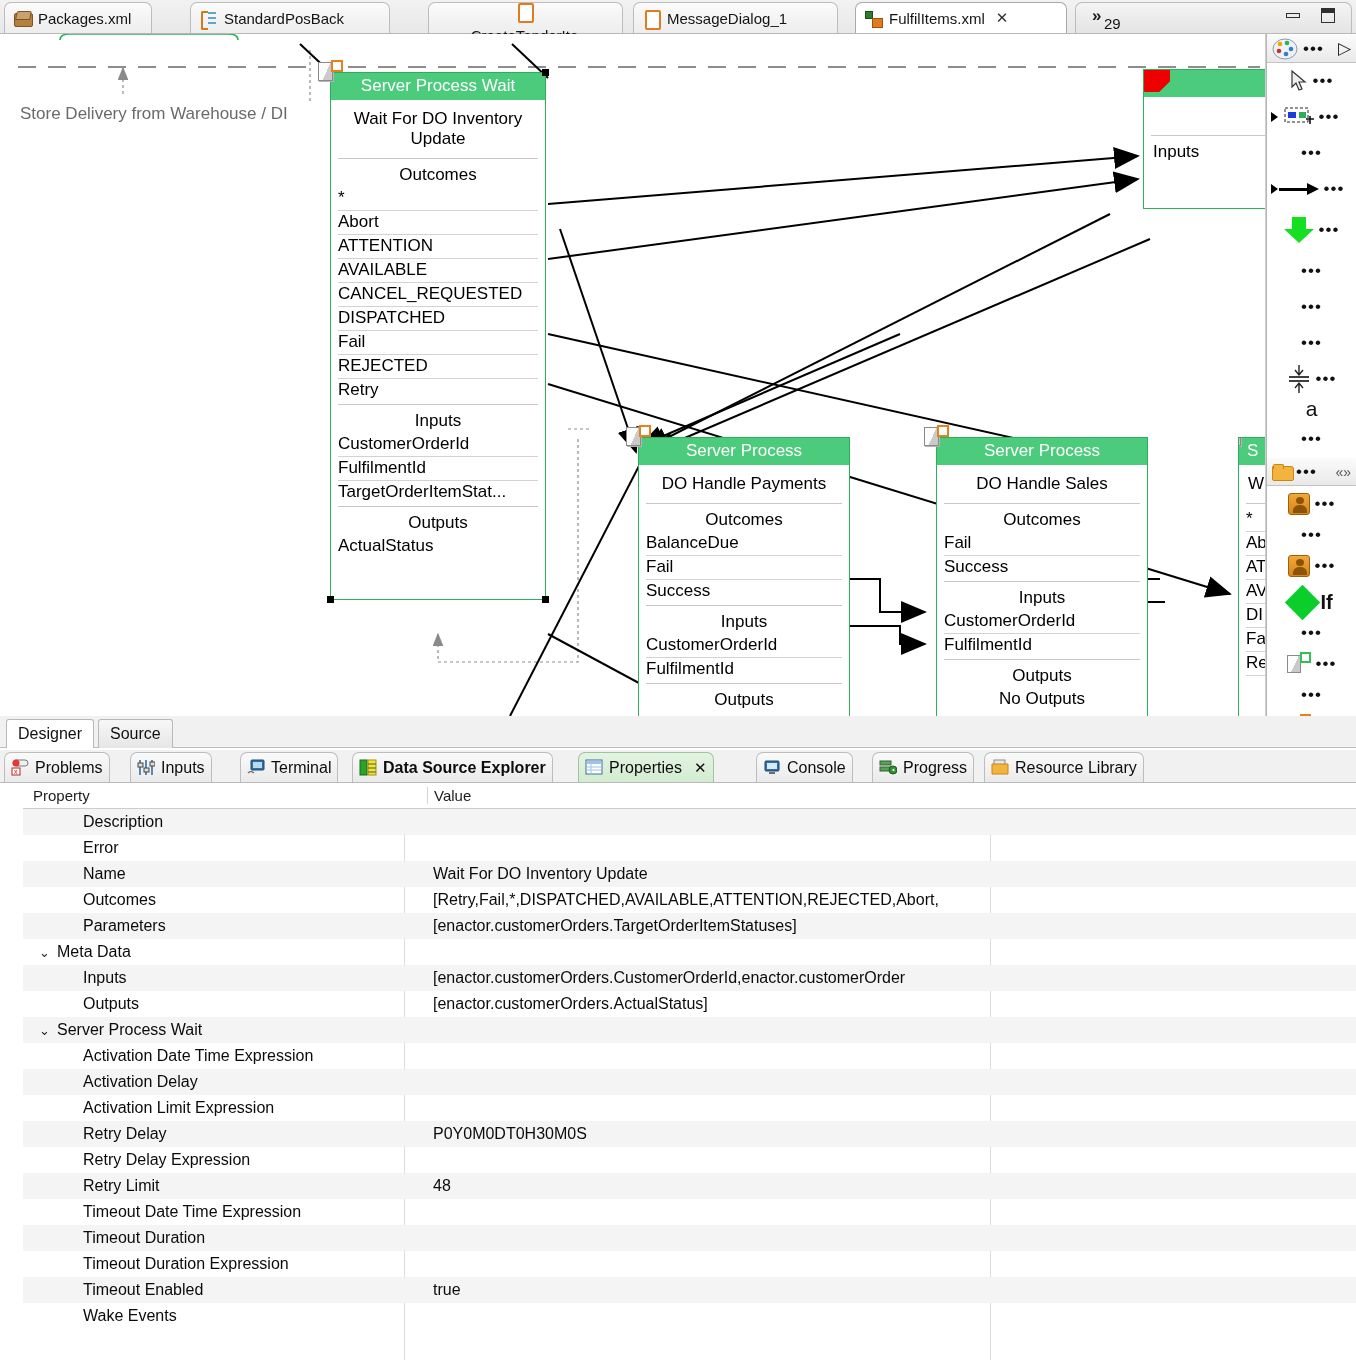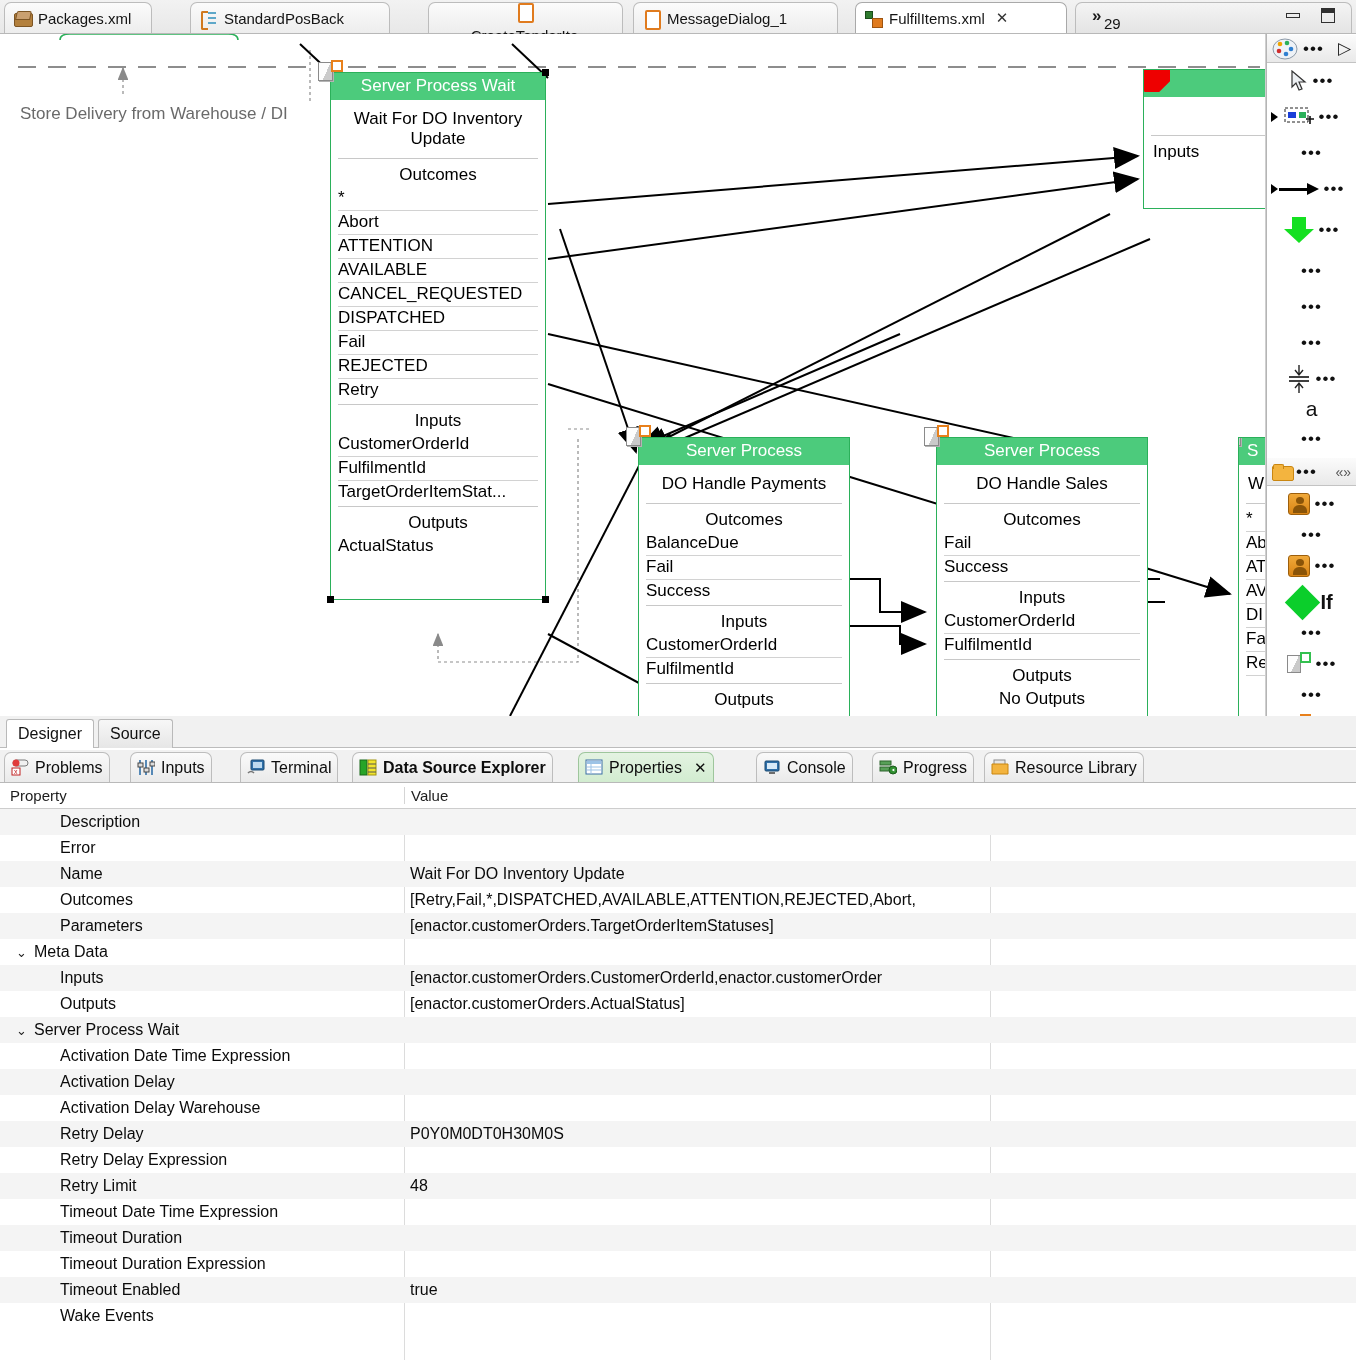--- a/index.html
+++ b/index.html
@@ -201,21 +201,21 @@
     display:flex;align-items:center;gap:6px; font-size:16px; color:#0d0d0d;
     border:1px solid #bdbdbd; border-bottom:none; border-radius:7px 7px 0 0;
     background:linear-gradient(#fafafa,#eaeaea); white-space:nowrap;
   }
   .vtab.active { background:linear-gradient(#e4f3e2,#d2ecd0); border-color:#9ec69c; }
   .vicon { width:18px;height:17px;position:relative;flex:0 0 18px;}
 
   
   #props {
     position:absolute; left:0; top:782px; width:1356px; height:578px;
-    background:#ffffff; border-top:1px solid #b9b9b9;
+    background:#ffffff; border-top:1px solid #b9b9b9;padding-left:23px;
   }
   .phdr {
     height:26px; display:flex; align-items:center;
     background:#ffffff; border-bottom:1px solid #cdcdcd;
     font-size:15px; color:#1c1c1c;
   }
   .phdr .c1 { width:404px; padding-left:10px; }
   .phdr .c2 { width:586px; padding-left:6px; border-left:1px solid #d5d5d5; }
   .phdr .c3 { flex:1; border-left:1px solid #d5d5d5; }
   .prow {
@@ -719,21 +719,21 @@
         <div class="pk">Activation Date Time Expression</div>
         <div class="pv"></div>
         <div class="pc3"></div>
       </div>
     <div class="prow odd">
         <div class="pk">Activation Delay</div>
         <div class="pv"></div>
         <div class="pc3"></div>
       </div>
     <div class="prow">
-        <div class="pk">Activation Delay Warehouse</div>
+        <div class="pk">Activation Limit Expression</div>
         <div class="pv"></div>
         <div class="pc3"></div>
       </div>
     <div class="prow odd">
         <div class="pk">Retry Delay</div>
         <div class="pv">P0Y0M0DT0H30M0S</div>
         <div class="pc3"></div>
       </div>
     <div class="prow">
         <div class="pk">Retry Delay Expression</div>

